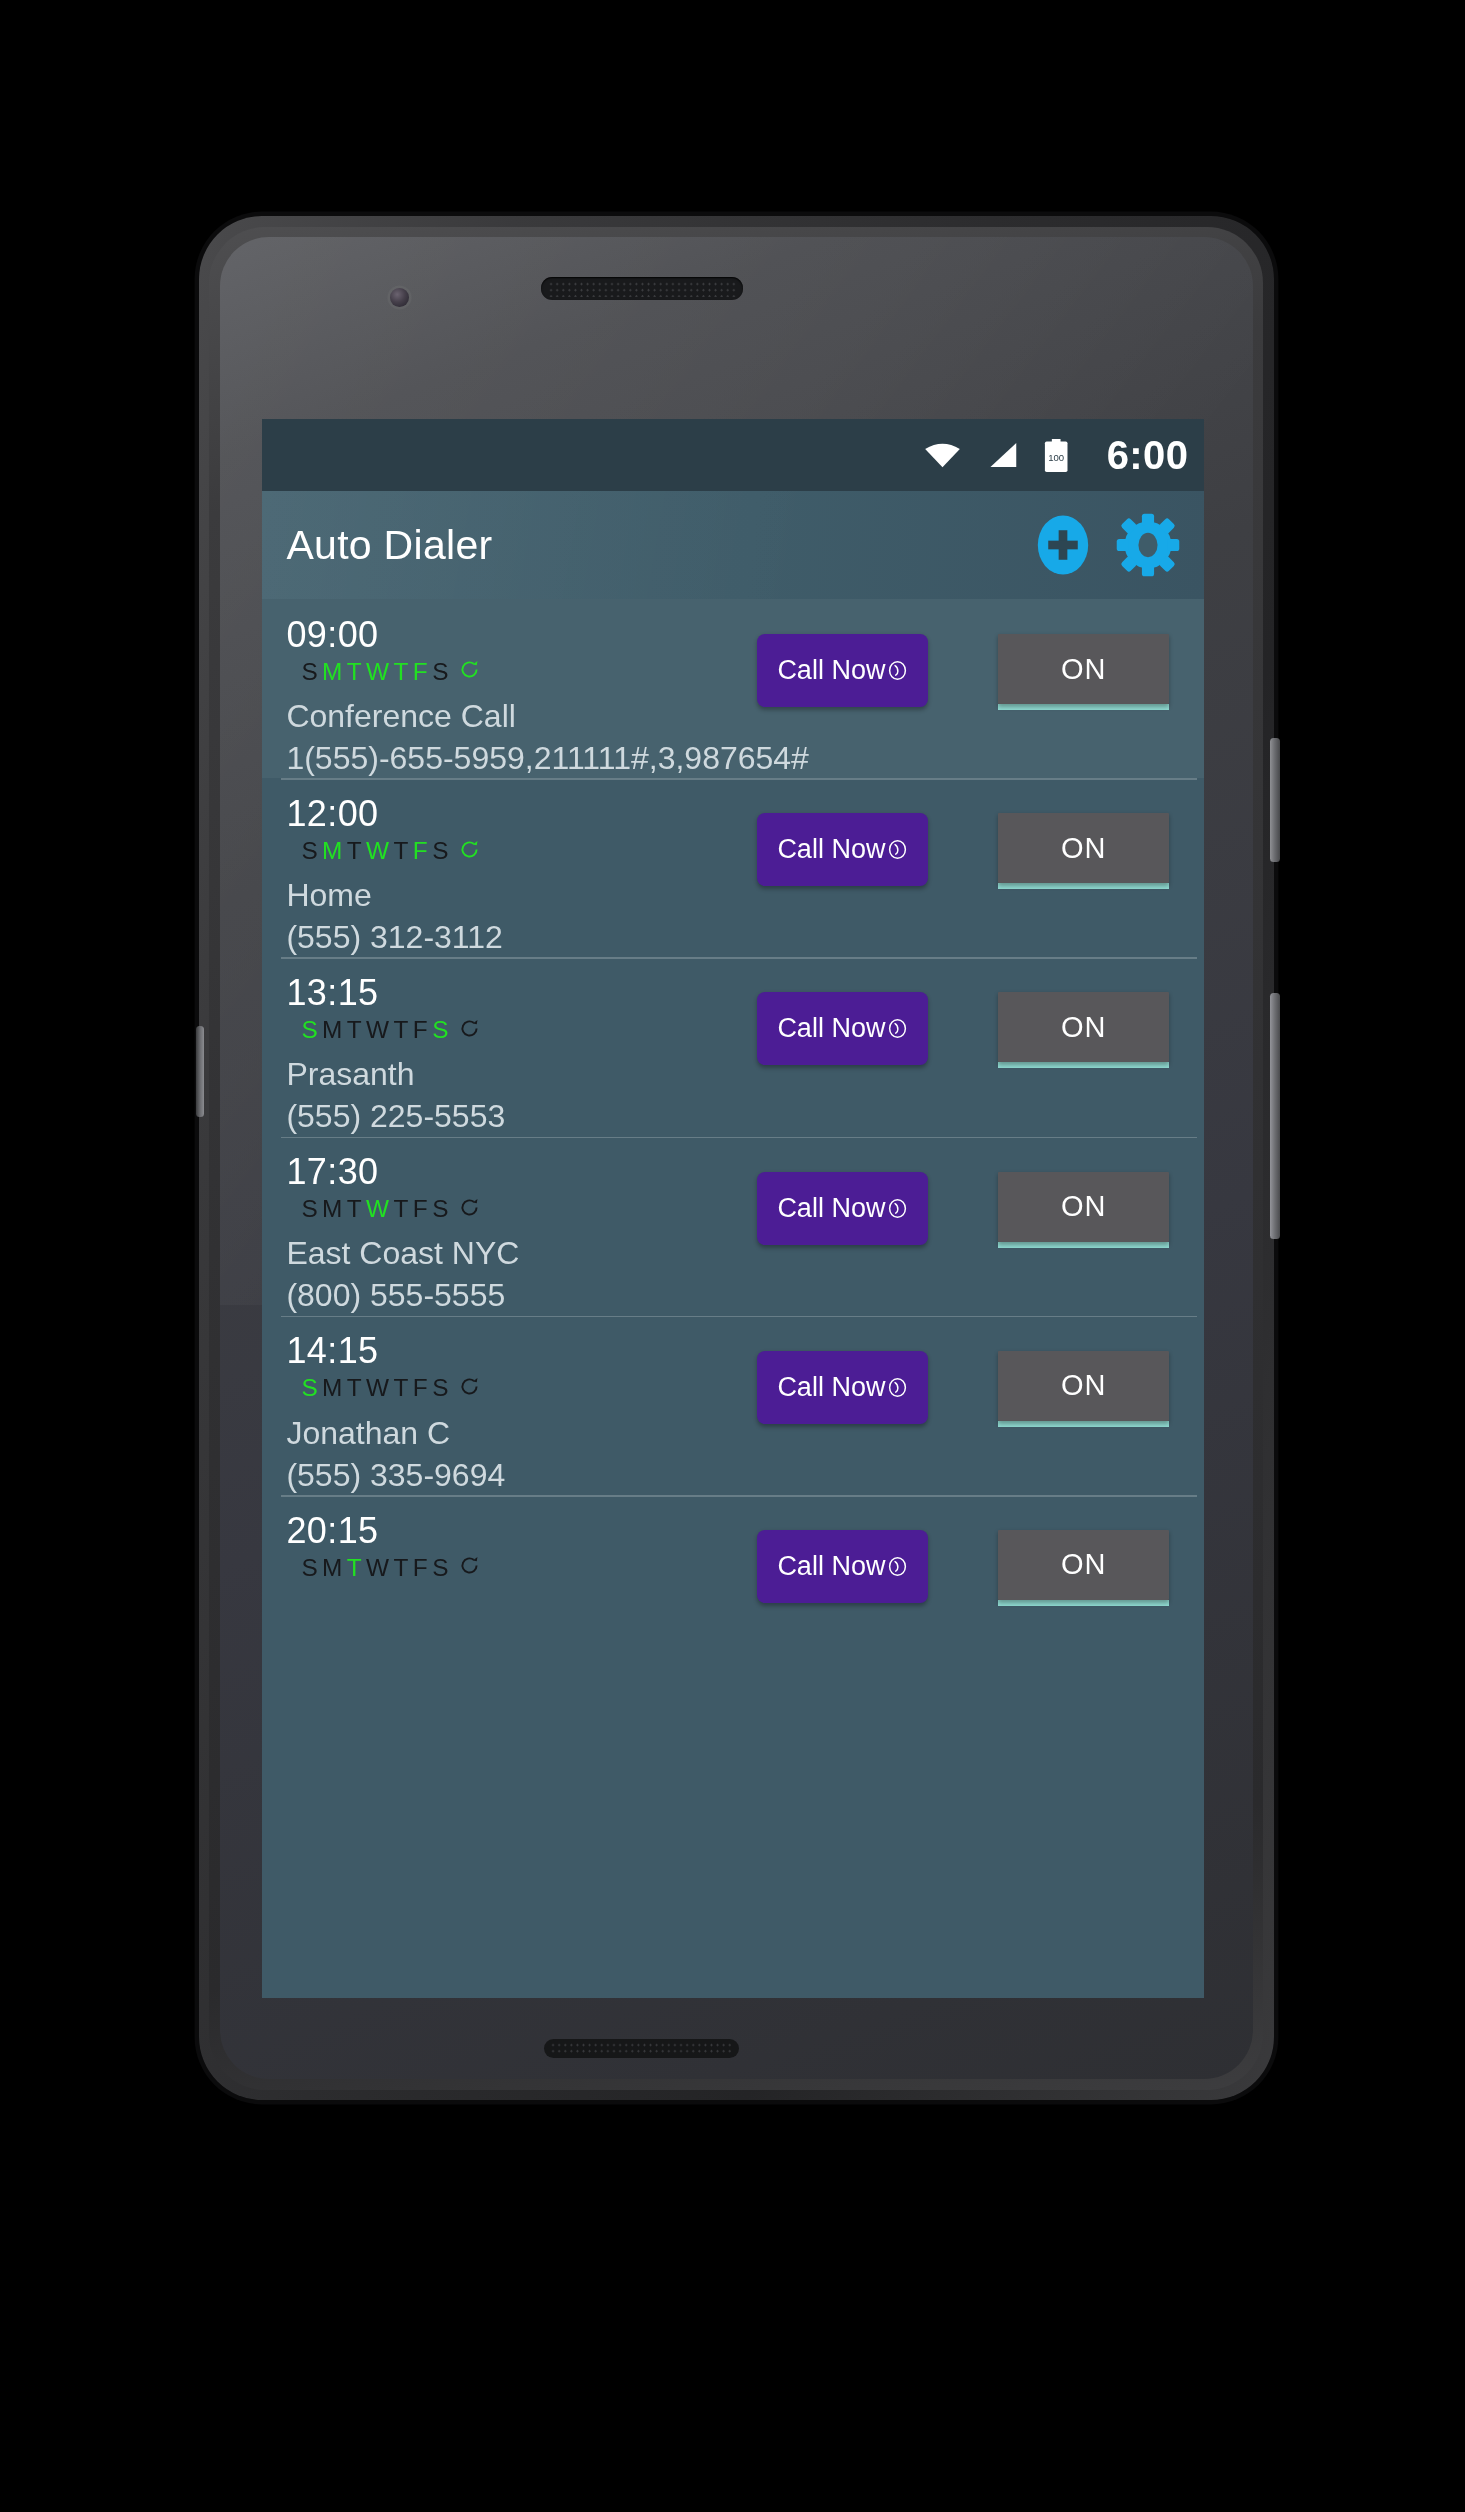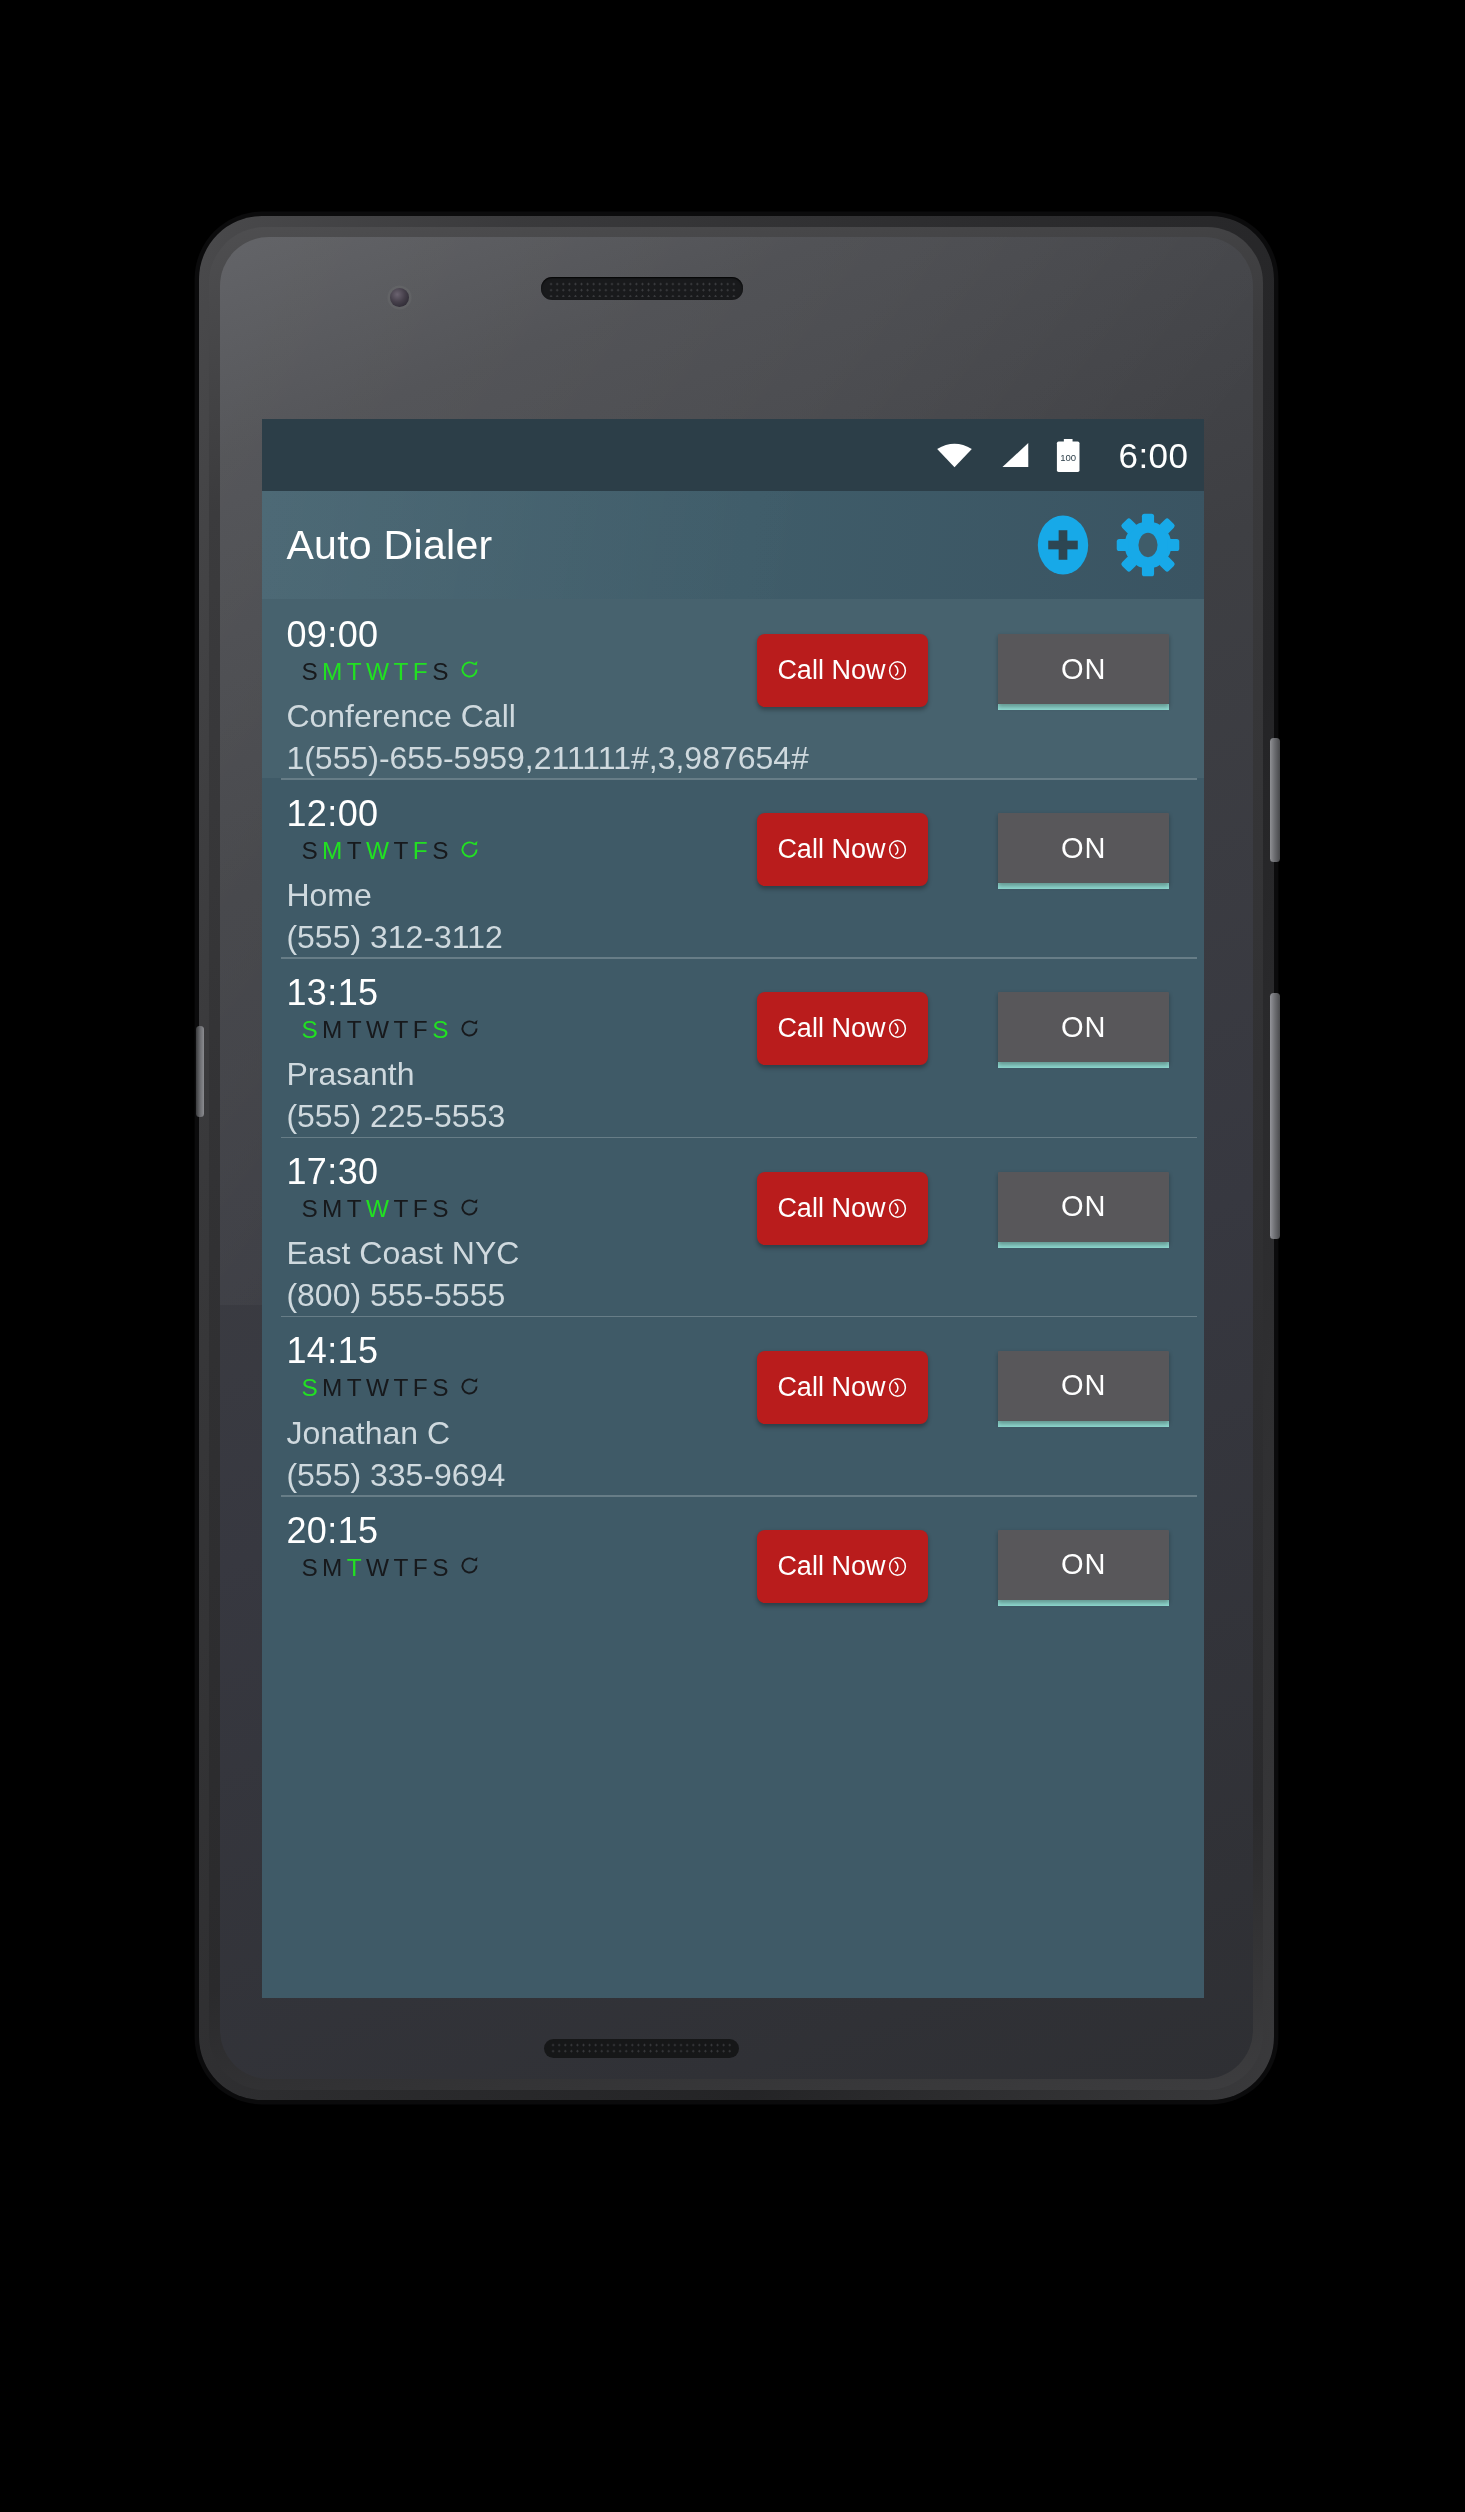--- a/index.html
+++ b/index.html
@@ -97,21 +97,21 @@
   
   .statusbar {
     position: relative;
     height: 72px;
     background: #2c3e48;
     display: flex; align-items: center; justify-content: flex-end;
     padding-right: 15.7px;
   }
   .sb-icons { display: flex; align-items: center; gap: 26px; }
   .sb-time {
-    color: #ffffff; font-size: 35px; font-weight: 400;
+    color: #ffffff; font-size: 40px; font-weight: 700;
     letter-spacing: 0.4px; margin-left: 12.2px; line-height: 1;
   }
   .icon-wifi { width: 37px; height: 26px; position: relative; }
   .icon-signal { width: 31px; height: 28px; }
   .icon-batt { width: 24.4px; height: 33px; position: relative; }
 
   
   .appbar {
     position: relative;
     height: 108px;
@@ -161,21 +161,21 @@
   .row-label {
     color: #cfd9de; font-size: 32px; line-height: 1.26; margin-top: 7px;
     white-space: nowrap;
   }
   .row-number {
     color: #cfd9de; font-size: 32px; line-height: 1.26; margin-top: 1.7px;
     white-space: nowrap;
   }
   .row-mid { width: 241px; display: flex; justify-content: center; padding-top: 35px; }
   .call-btn {
-    background: #b91c1c;
+    background: #4c1d95;
     border: none; border-radius: 7.9px;
     width: 171px; height: 73px;
     color: #ffffff; font-size: 27px;
     display: flex; align-items: center; justify-content: center; gap: 2px;
     box-shadow: 0 2.6px 4.4px rgba(0,0,0,.30);
     font-family: "Liberation Sans", sans-serif;
     cursor: pointer;
   }
   .call-btn .ph { width: 21px; height: 21px; display:block; }
   .row-right { flex: 1; display: flex; justify-content: center; padding-top: 35px; }

